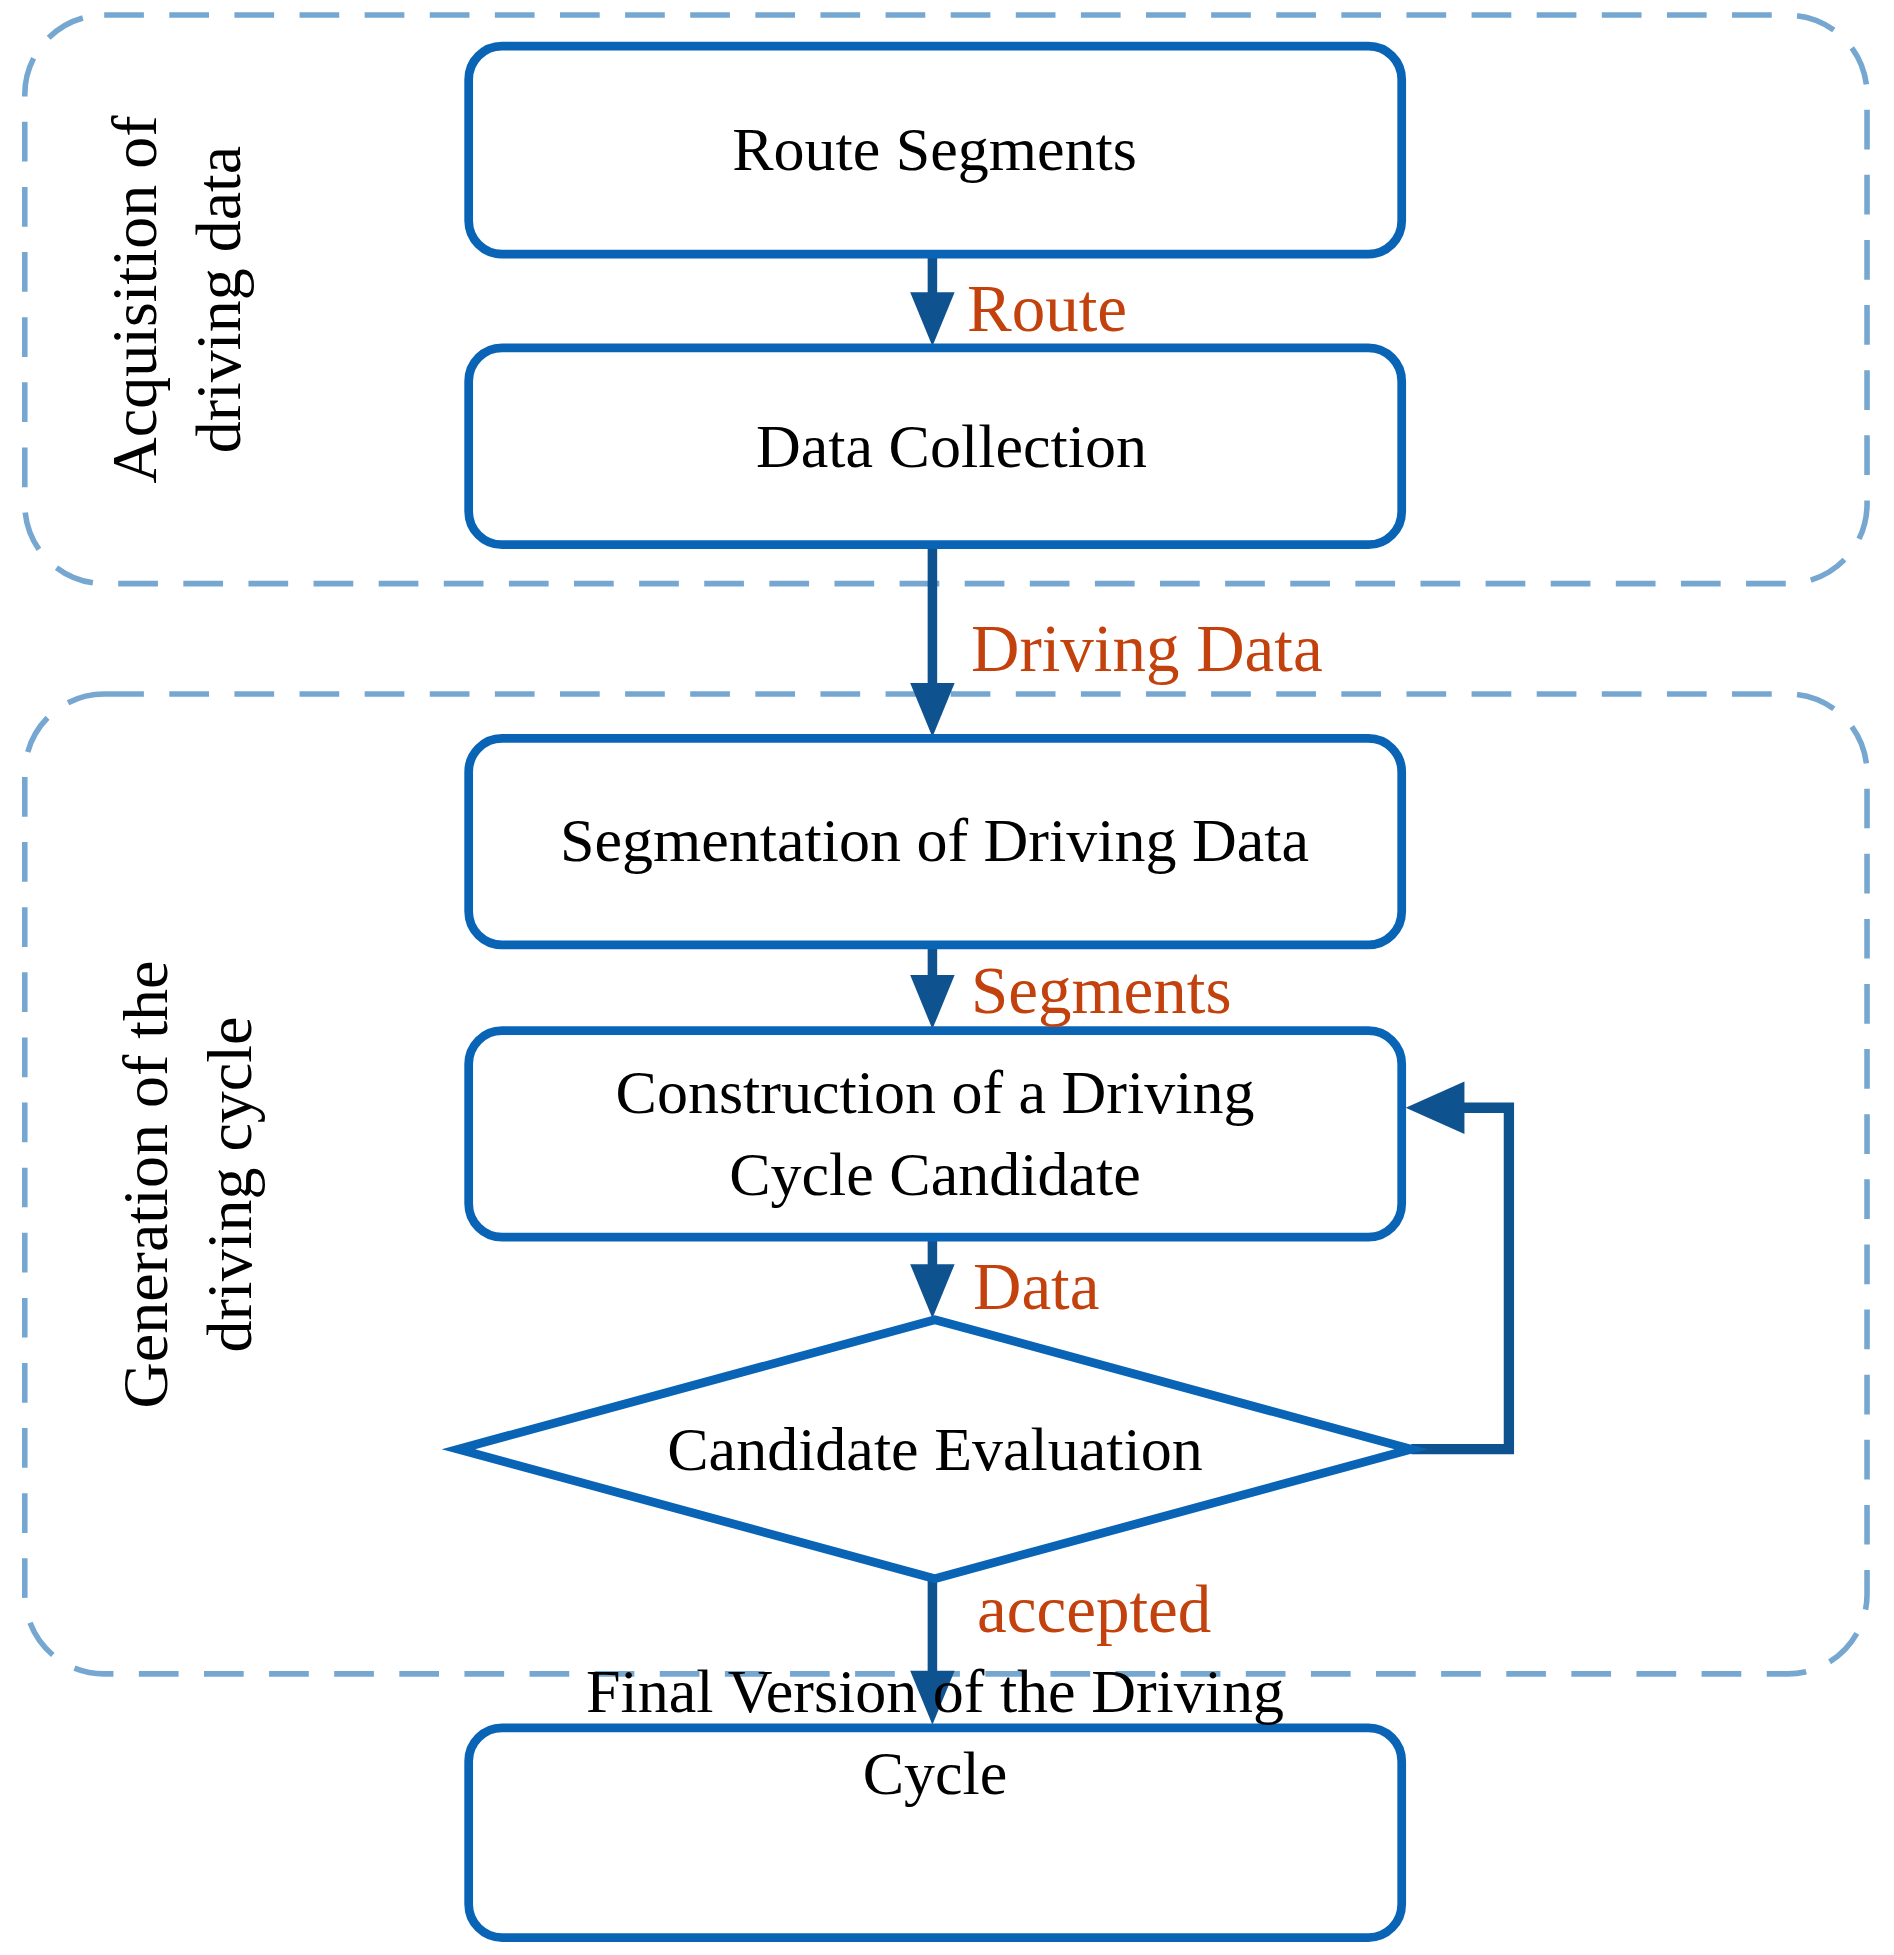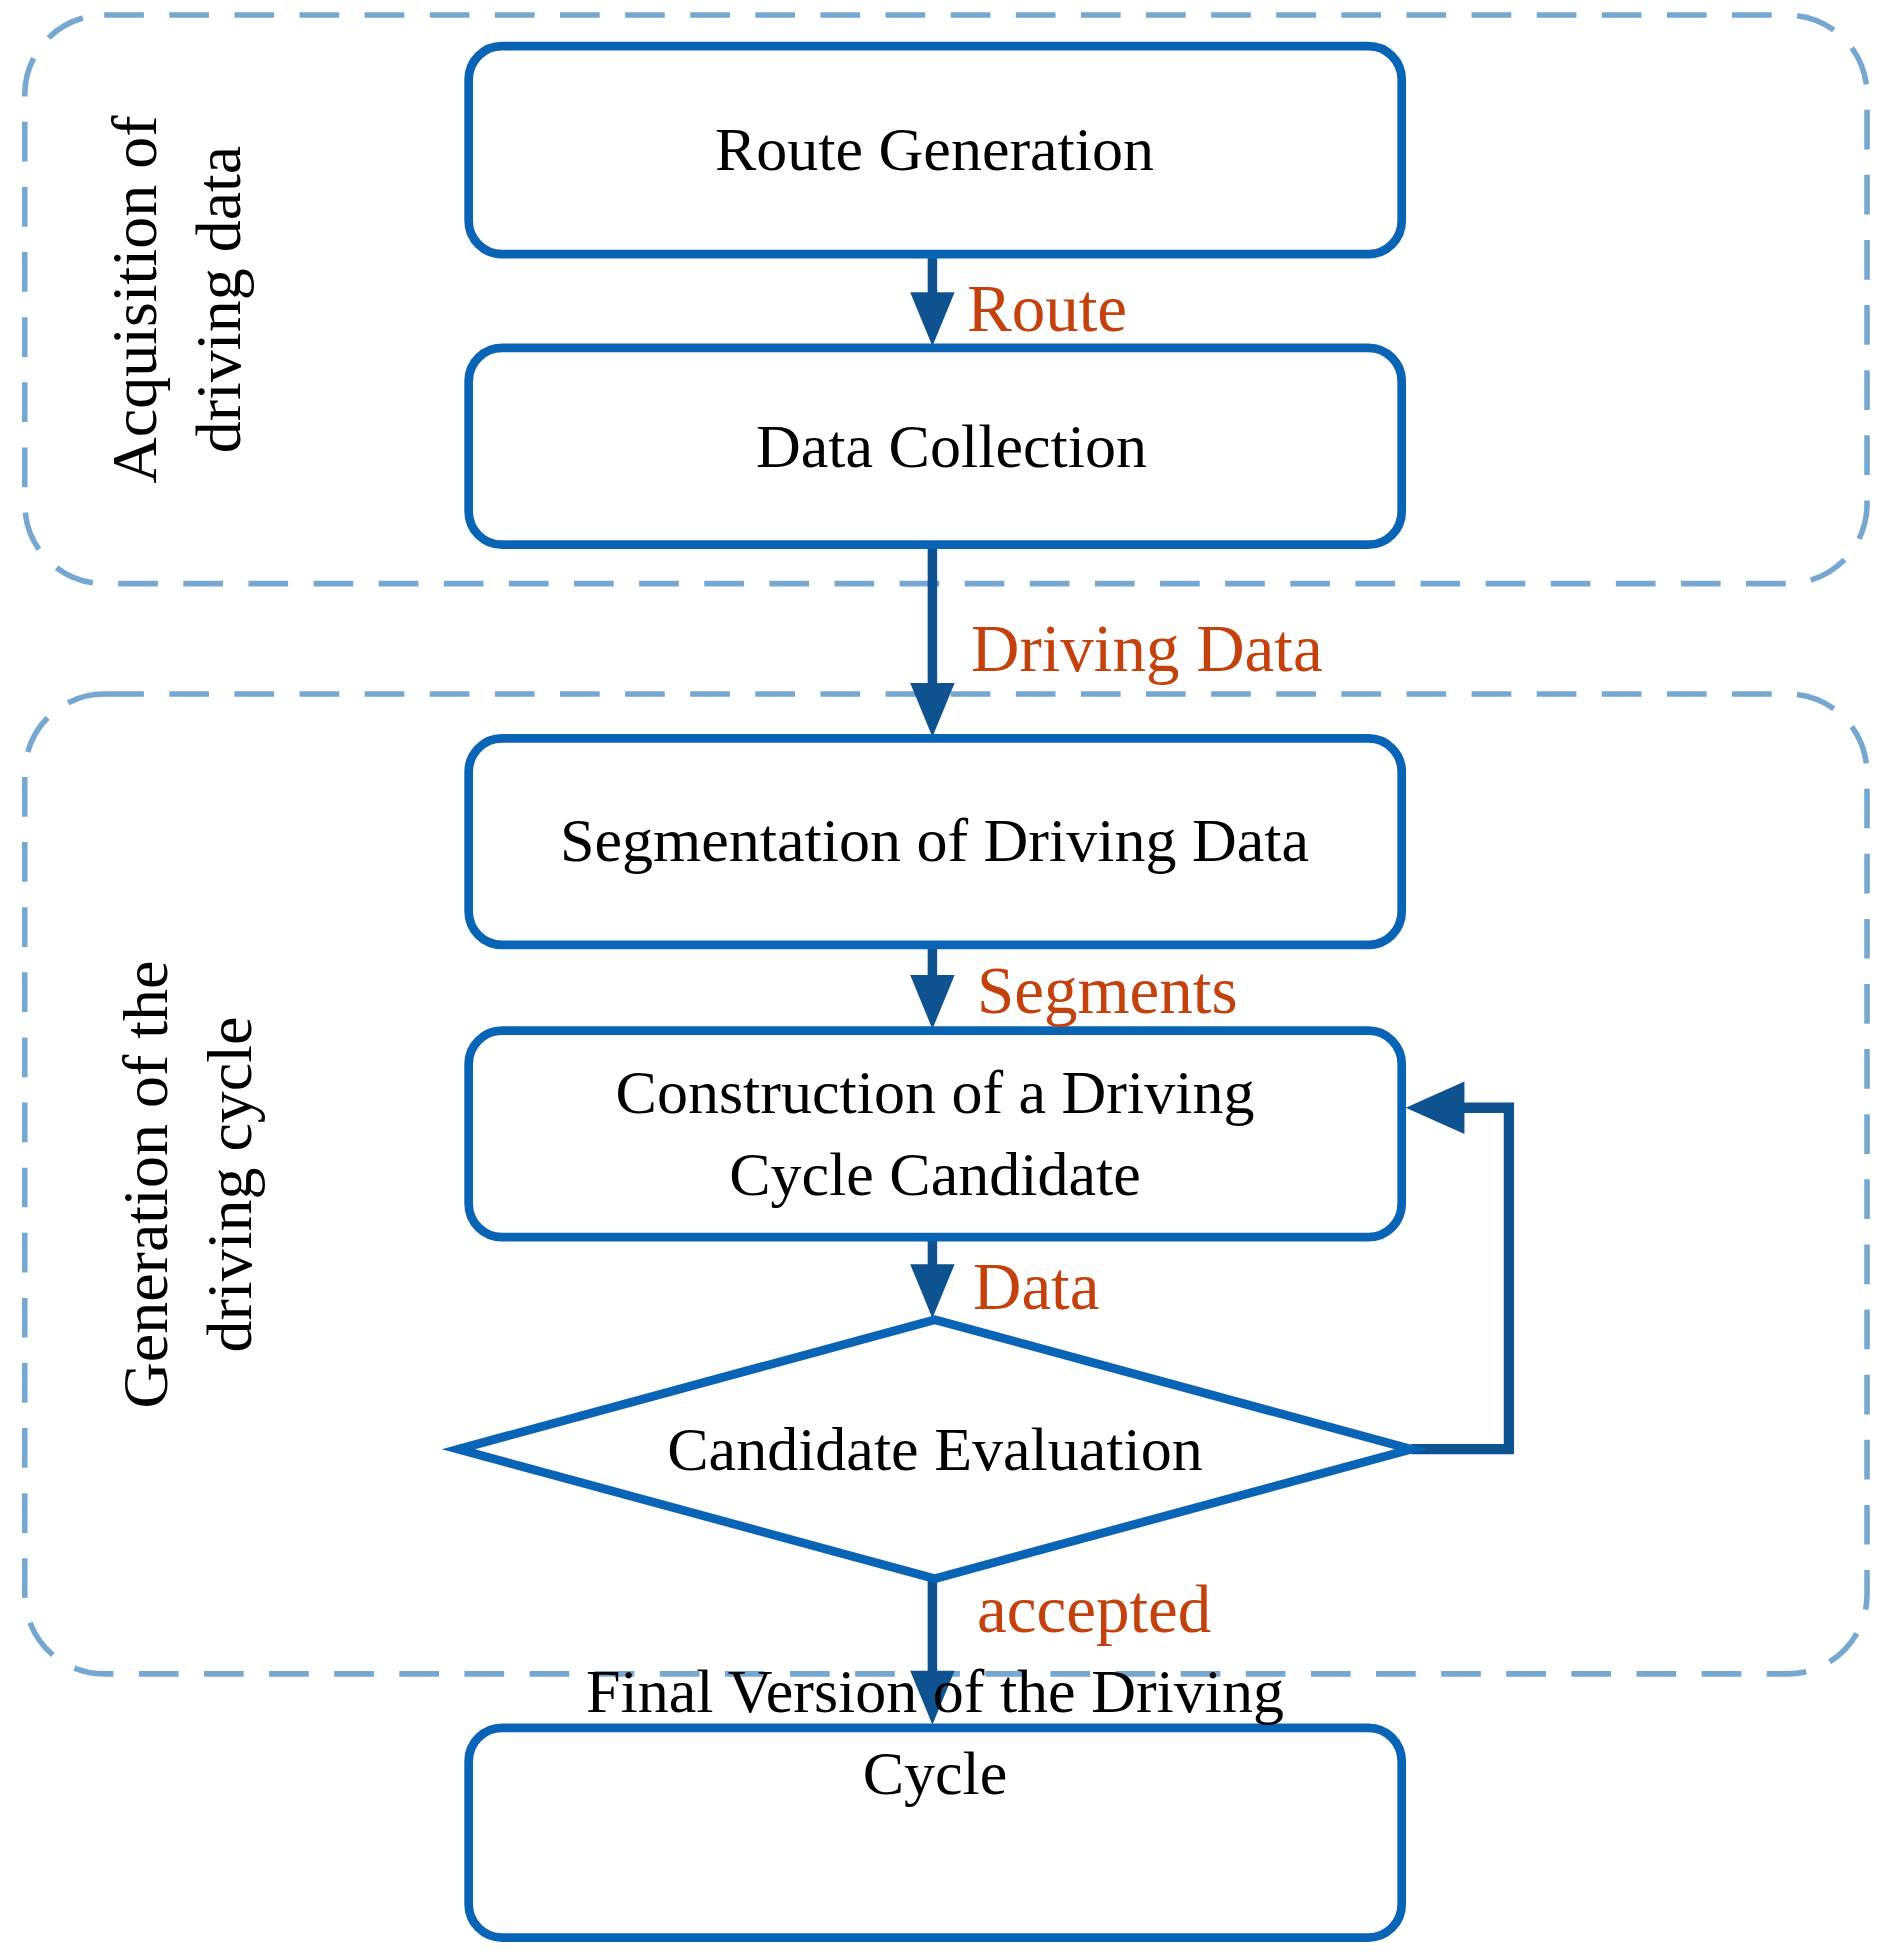--- a/index.html
+++ b/index.html
@@ -75,27 +75,27 @@
       <rect x="590" y="1298" width="1175" height="260" rx="42" ry="42"></rect>
       <rect x="590" y="2176" width="1175" height="264" rx="42" ry="42"></rect>
 
       <polygon points="1177,1662 1777,1825 1177,1988 577,1825"></polygon>
     </g>
   </svg>
 
   <div class="section-label" style="left:-62px; top:216px; width:476px; height:167px;">Acquisition of driving data</div>
   <div class="section-label" style="left:-75px; top:1101px; width:524px; height:167px;">Generation of the driving cycle</div>
 
-  <div class="node-label" style="left:476px; top:46px;  width:917px; height:208px;">Route Generation</div>
+  <div class="node-label" style="left:476px; top:46px;  width:917px; height:208px;">Route Segments</div>
   <div class="node-label" style="left:493px; top:348px; width:917px; height:197px;">Data Collection</div>
   <div class="node-label" style="left:546px; top:1031px; width:778px; height:206px;">Construction of a Driving Cycle Candidate</div>
   <div class="node-label" style="left:498px; top:738px; width:873px; height:206px;">Segmentation of Driving Data</div>
   <div class="node-label" style="left:538px; top:1350px; width:794px; height:199px;">Candidate Evaluation</div>
   <div class="node-label" style="left:546px; top:1628px; width:778px; height:210px;font-family:Liberation Serif, serif;">Final Version of the Driving Cycle</div>
 
   <div class="edge-label" style="left:967px; top:275px;">Route</div>
   <div class="edge-label" style="left:971px; top:615px;">Driving Data</div>
-  <div class="edge-label" style="left:971px; top:957px;margin-left:6px;">Segments</div>
+  <div class="edge-label" style="left:971px; top:957px;">Segments</div>
   <div class="edge-label" style="left:973px; top:1253px;">Data</div>
   <div class="edge-label" style="left:977px; top:1576px;">accepted</div>
 
 </div>
 
 
 </body></html>

